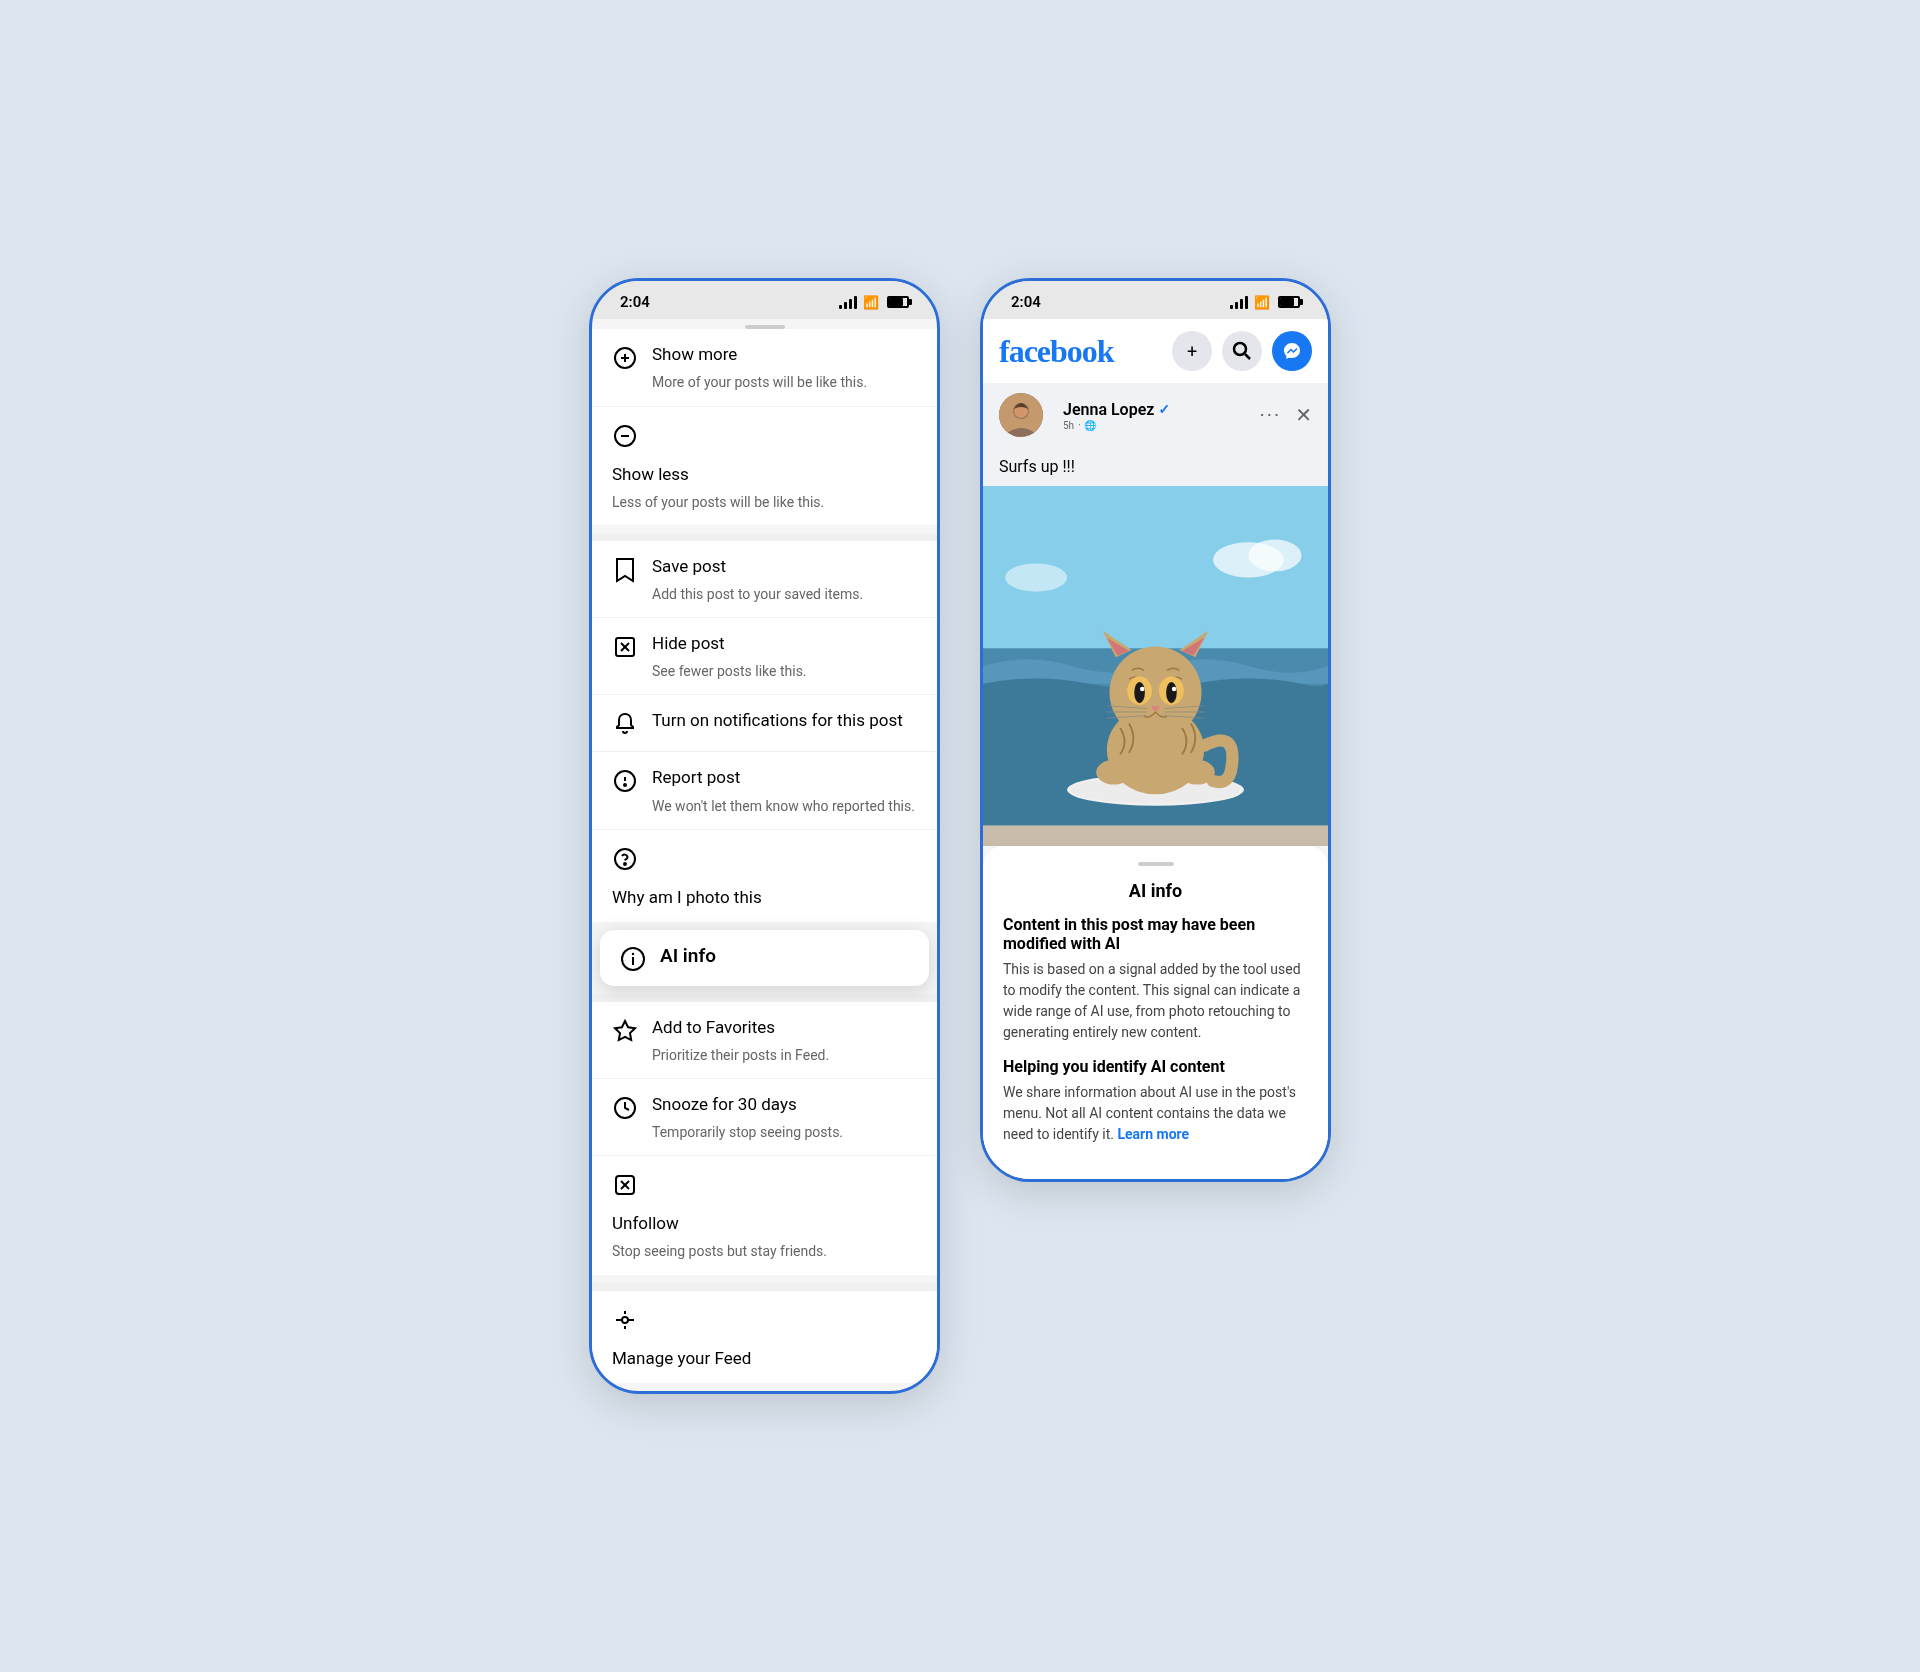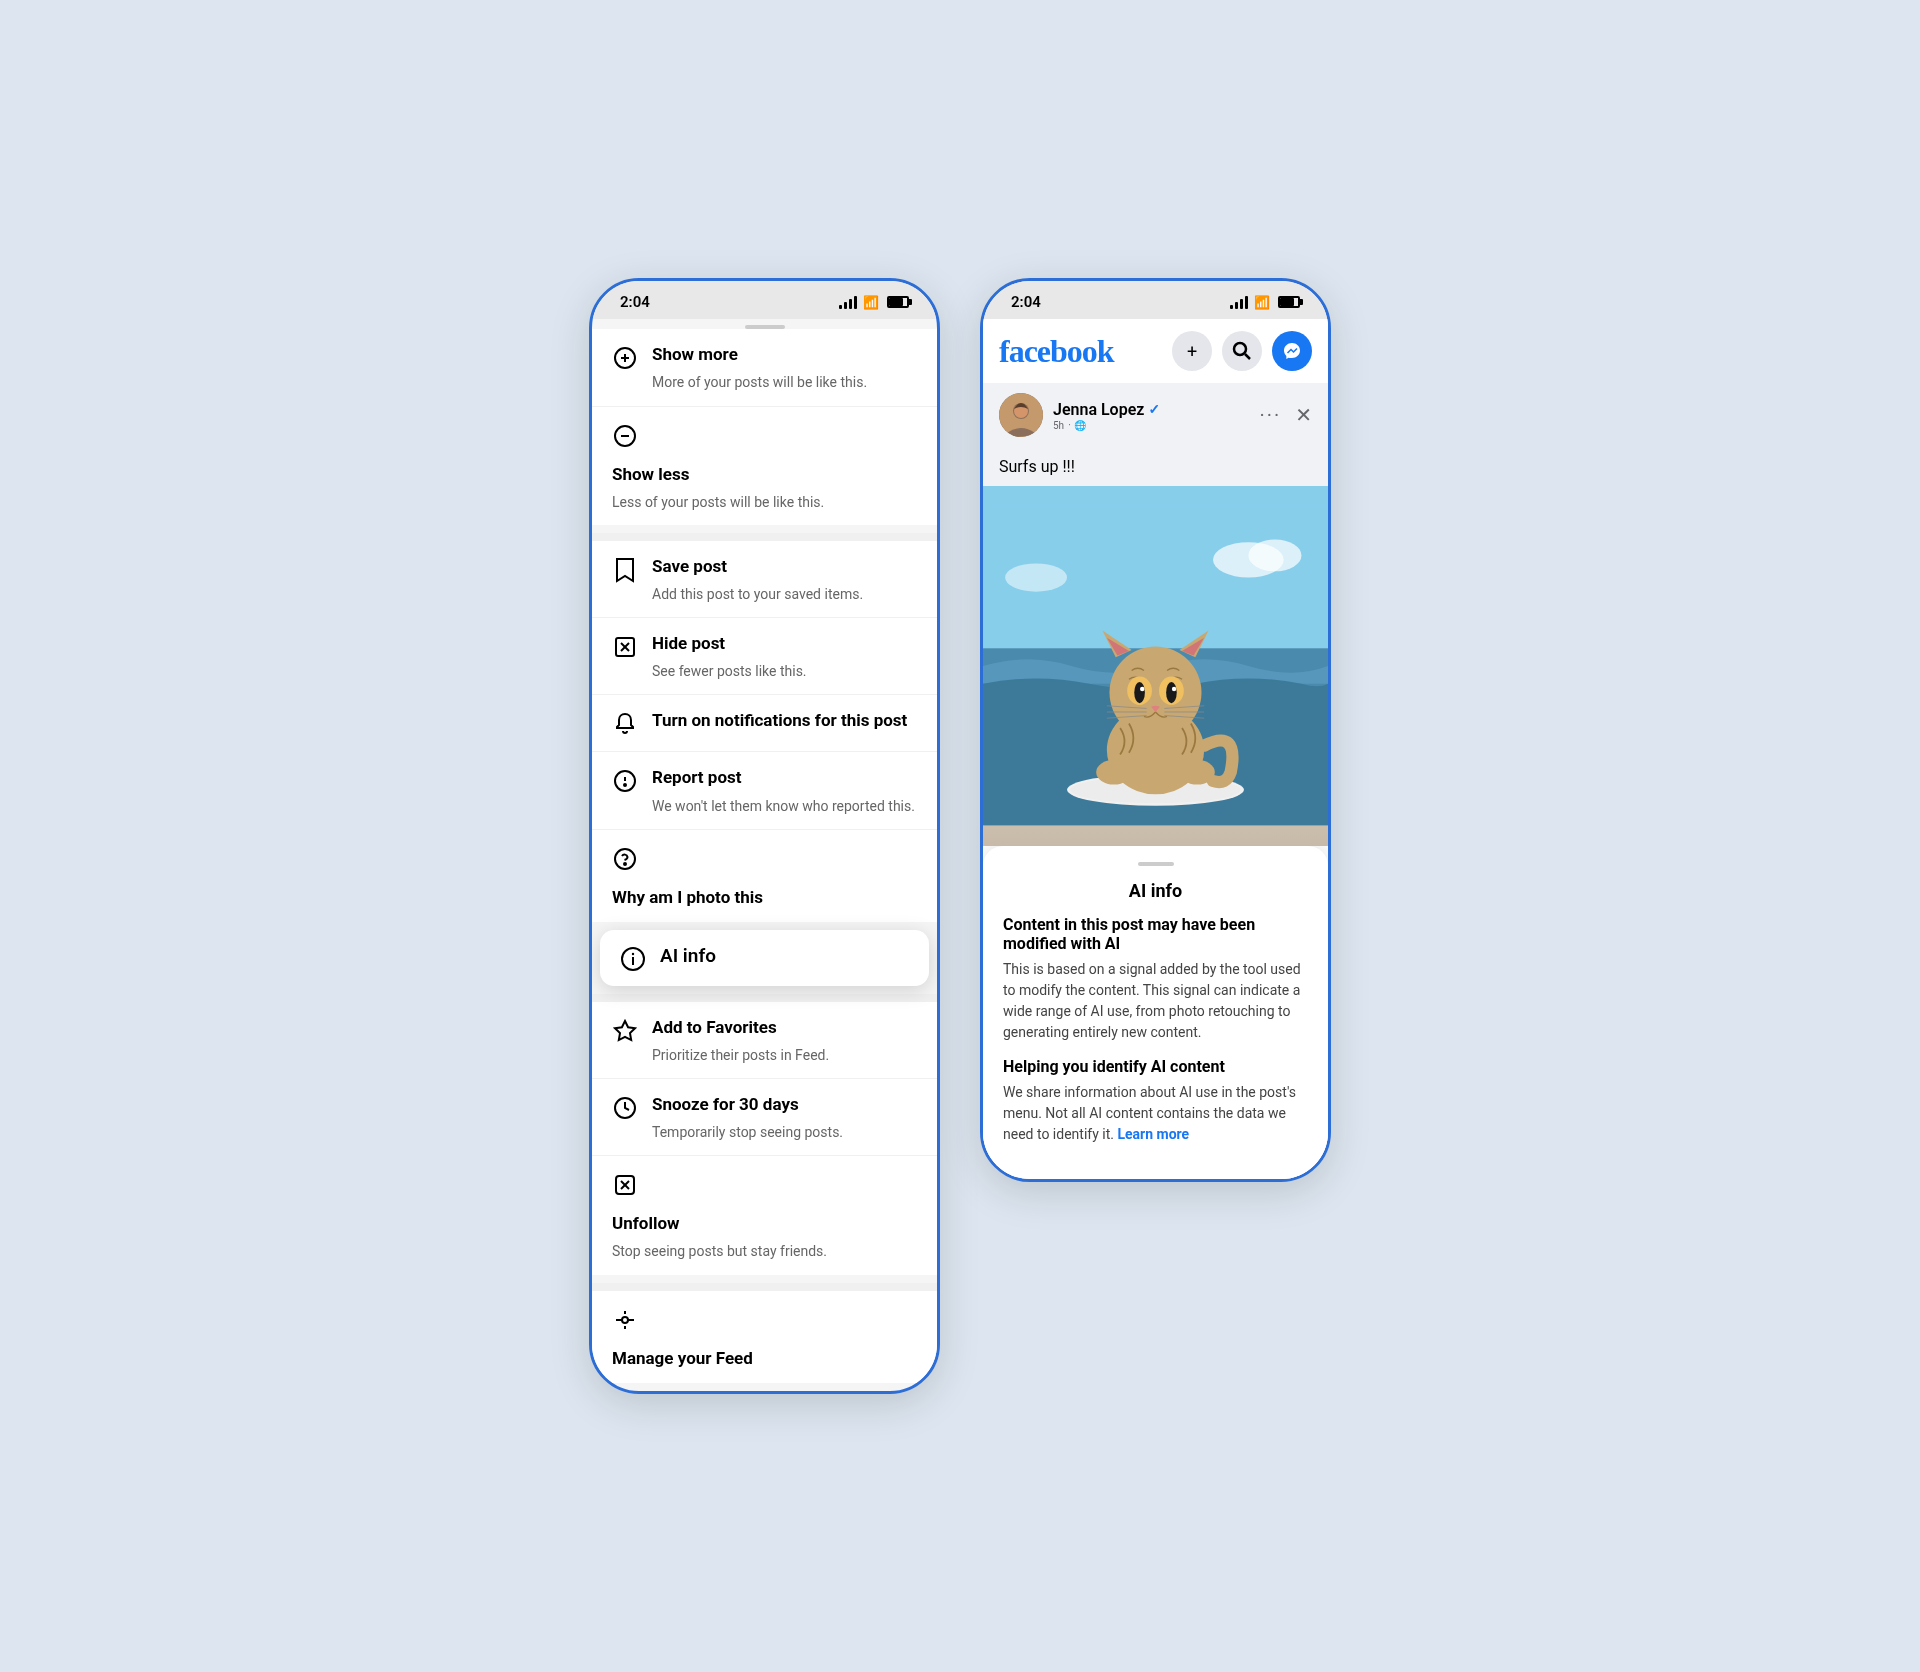--- a/index.html
+++ b/index.html
@@ -120,21 +120,21 @@
       align-items: center;
       justify-content: center;
       font-size: 20px;
       margin-top: 2px;
     }
     .menu-text {
       flex: 1;
     }
     .menu-title {
       font-size: 17px;
-      font-weight: 700;
+      font-weight: 400;
       color: #000;
       line-height: 1.3;
     }
     .menu-subtitle {
       font-size: 14px;
       color: #666;
       margin-top: 8px;
       line-height: 1.3;
     }
 
@@ -194,21 +194,21 @@
     }
     .messenger-btn {
       background: #1877f2;
       color: #fff;
     }
 
     .post-header {
       display: flex;
       align-items: center;
       padding: 10px 16px;
-      gap: 10px;
+      gap: 20px;
       background: #f0f2f5;
     }
     .avatar {
       width: 44px;
       height: 44px;
       border-radius: 50%;
       overflow: hidden;
       flex-shrink: 0;
       background: #8b6f5c;
       display: flex;

